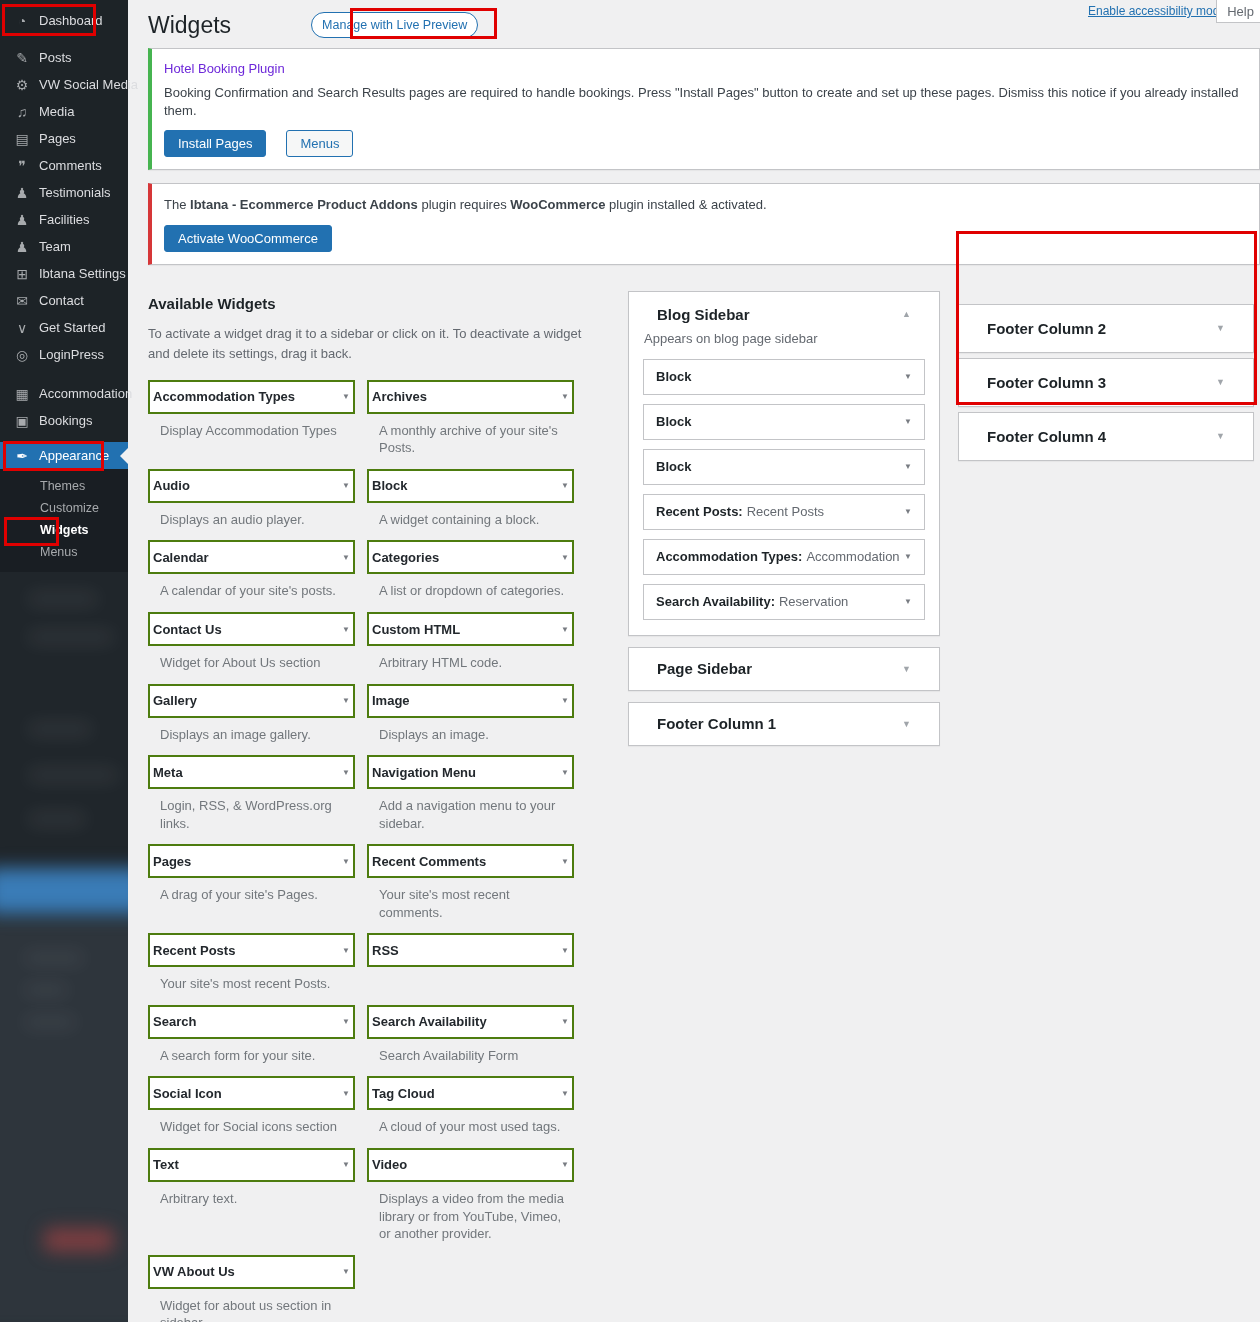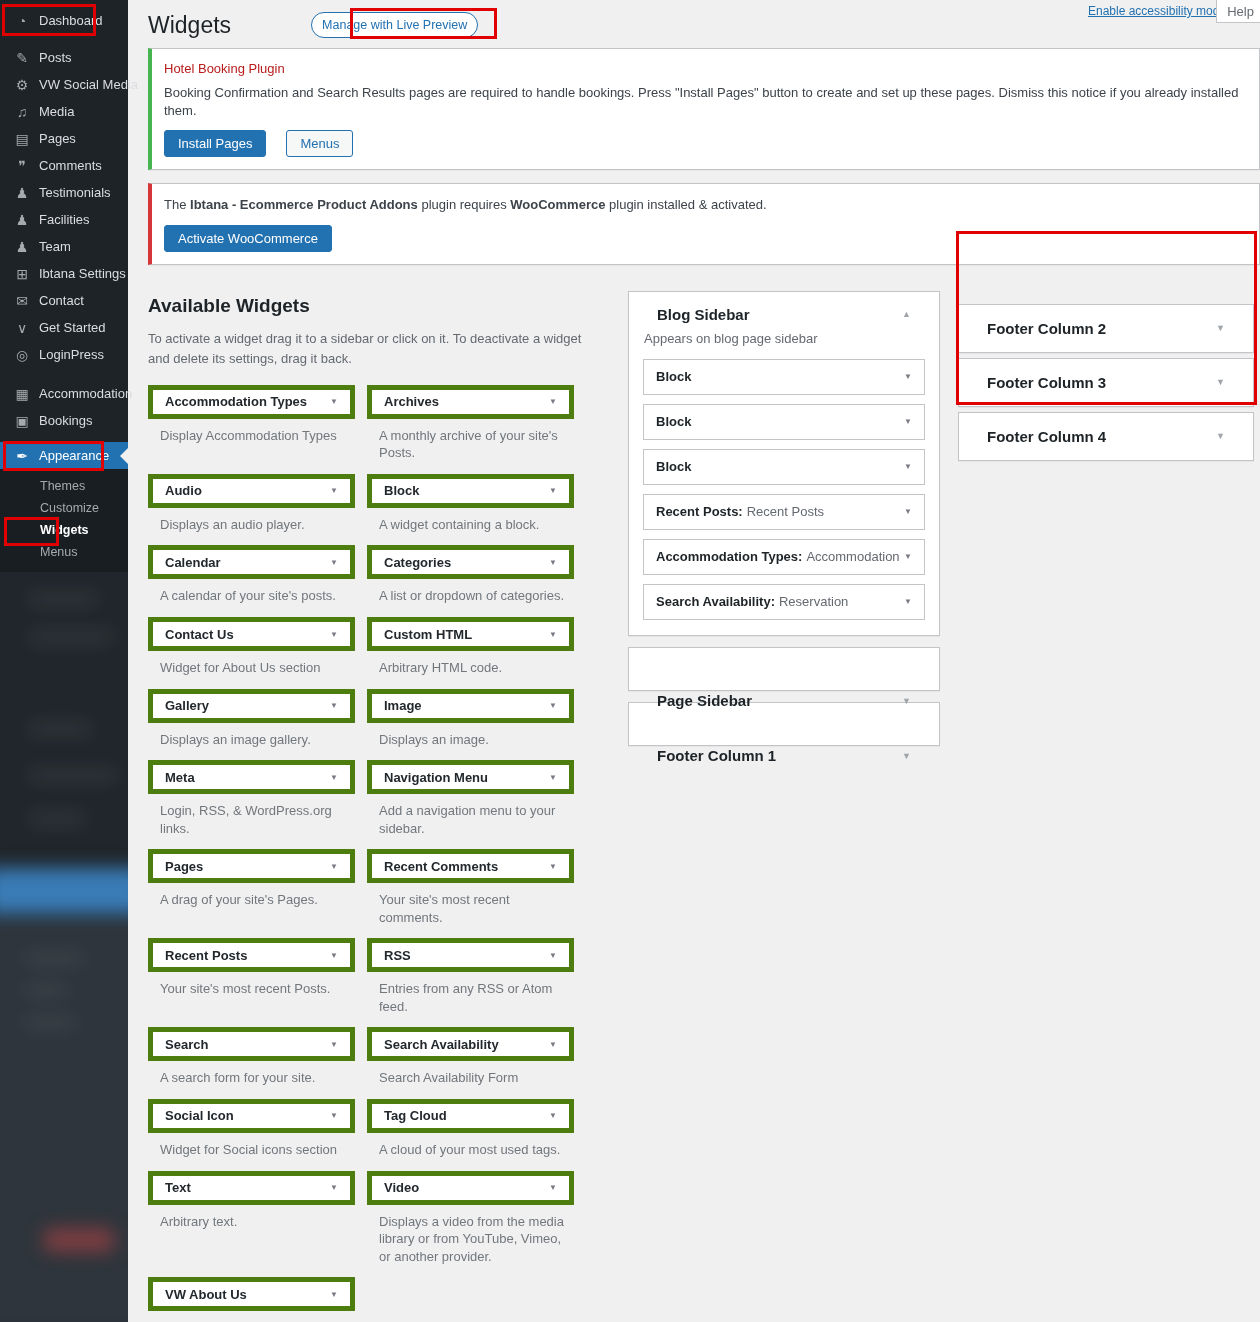--- a/index.html
+++ b/index.html
@@ -67,44 +67,44 @@
     font-size: 12.5px; padding: 5px 10px; border-radius: 13px; cursor: pointer;
     font-family: "Liberation Sans", sans-serif;
   }
 
   .notice {
     background: #fff; border: 1px solid #c3c4c7; box-shadow: 0 1px 1px rgba(0,0,0,0.04);
     padding: 8px 12px 12px 12px; margin-top: 9px;
   }
   .notice-success { border-left: 4px solid #46b450; margin-top: 8px; }
   .notice-error   { border-left: 4px solid #d63638; margin-top: 13px; padding-top: 12px; }
-  .notice-title { font-size: 13px; color: #b91c1c; margin: 4px 0 8px 0; }
+  .notice-title { font-size: 13px; color: #6d28d9; margin: 4px 0 8px 0; }
   .notice-msg { font-size: 13px; color: #3c434a; margin-bottom: 10px; line-height: 1.4; }
   .btn-row { display: flex; gap: 20px; }
   .btn-primary {
     background: #2271b1; border: 1px solid #2271b1; color: #fff; font-size: 13px;
     padding: 5px 13px; border-radius: 3px; cursor: pointer; font-family: "Liberation Sans", sans-serif;
   }
   .btn-secondary {
     background: #f6f7f7; border: 1px solid #2271b1; color: #2271b1; font-size: 13px;
     padding: 5px 13px; border-radius: 3px; cursor: pointer; font-family: "Liberation Sans", sans-serif;
   }
 
   .board { position: relative; margin-top: 20px; height: 1080px; }
   .col-available { position: absolute; left: 0; top: 10px; width: 445px; }
   .col-mid { position: absolute; left: 480px; top: 6px; width: 312px; }
   .col-right { position: absolute; left: 810px; top: 19px; width: 296px; }
 
-  .sec-title { font-size: 19px; font-weight: 600; color: #1d2327; margin-bottom: 12px; }
+  .sec-title { font-size: 15px; font-weight: 600; color: #1d2327; margin-bottom: 12px; }
   .sec-desc { font-size: 13px; color: #646970; line-height: 1.55; margin-bottom: 16px; }
 
   .wgrid { display: grid; grid-template-columns: 207px 207px; column-gap: 12px; }
   .wcard {
-    height: 34px; background: #fff; border: 5px solid #4d7c0f;
-    display: flex; align-items: center; padding: 0 12px; cursor: pointer; gap: 7px;
+    height: 34px; background: #fff; border: 2px solid #4d7c0f;
+    display: flex; align-items: center; padding: 0 3px; cursor: pointer; gap: 7px;
   }
   .wname { font-weight: bold; font-size: 13px; color: #23282d; }
   .warr { margin-left: auto; font-size: 8px; color: #787c82; }
   .wdesc { font-size: 13px; color: #72777c; margin: 8px 0 12px 12px; line-height: 1.35; }
 
   .panel {
     background: #fff; border: 1px solid #c3c4c7; box-shadow: 0 1px 1px rgba(0,0,0,0.04);
   }
   .panel-head { display: flex; align-items: center; padding: 0 28px; cursor: pointer; }
   .panel-title { font-size: 15px; font-weight: 600; color: #1d2327; }
@@ -114,21 +114,21 @@
   .blog-sub { font-size: 13px; color: #646970; padding: 8px 15px 2px 15px; }
   .inner-bars { padding: 2px 14px 0 14px; }
   .ibar {
     height: 36px; background: #fff; border: 1px solid #c3c4c7;
     display: flex; align-items: center; padding: 0 12px; margin-top: 9px; cursor: pointer;
   }
   .ibar .nm { font-weight: bold; font-size: 13px; color: #1d2327; white-space: pre; }
   .ibar .dt { font-size: 13px; color: #646970; margin-left: 4px; }
 
   .hpanel { height: 44px; margin-bottom: 11px; }
-  .hpanel .panel-head { height: 100%; margin-top: 32px; }
+  .hpanel .panel-head { height: 100%; }
   .fpanel { height: 49px; margin-bottom: 5px; }
   .fpanel .panel-head { height: 100%; }
 
   
   .ann { position: absolute; border: 3px solid #e00000; z-index: 60; pointer-events: none; }
   .ann-dashboard { left: 2px; top: 4px; width: 94px; height: 32px; }
   .ann-manage { left: 350px; top: 8px; width: 147px; height: 31px; }
   .ann-appearance { left: 3px; top: 441px; width: 101px; height: 30px; }
   .ann-widgets { left: 4px; top: 517px; width: 55px; height: 29px; }
   .ann-footer { left: 956px; top: 231px; width: 301px; height: 174px; }
@@ -363,21 +363,20 @@
               <span class="wname">Recent Posts</span>
               <span class="warr">▼</span>
             </div>
             <div class="wdesc">Your site's most recent Posts.</div>
           </div>
         <div class="wcell">
             <div class="wcard">
               <span class="wname">RSS</span>
               <span class="warr">▼</span>
             </div>
-            <div class="wdesc">Entries from any RSS or Atom feed.</div>
           </div>
         <div class="wcell">
             <div class="wcard">
               <span class="wname">Search</span>
               <span class="warr">▼</span>
             </div>
             <div class="wdesc">A search form for your site.</div>
           </div>
         <div class="wcell">
             <div class="wcard">

